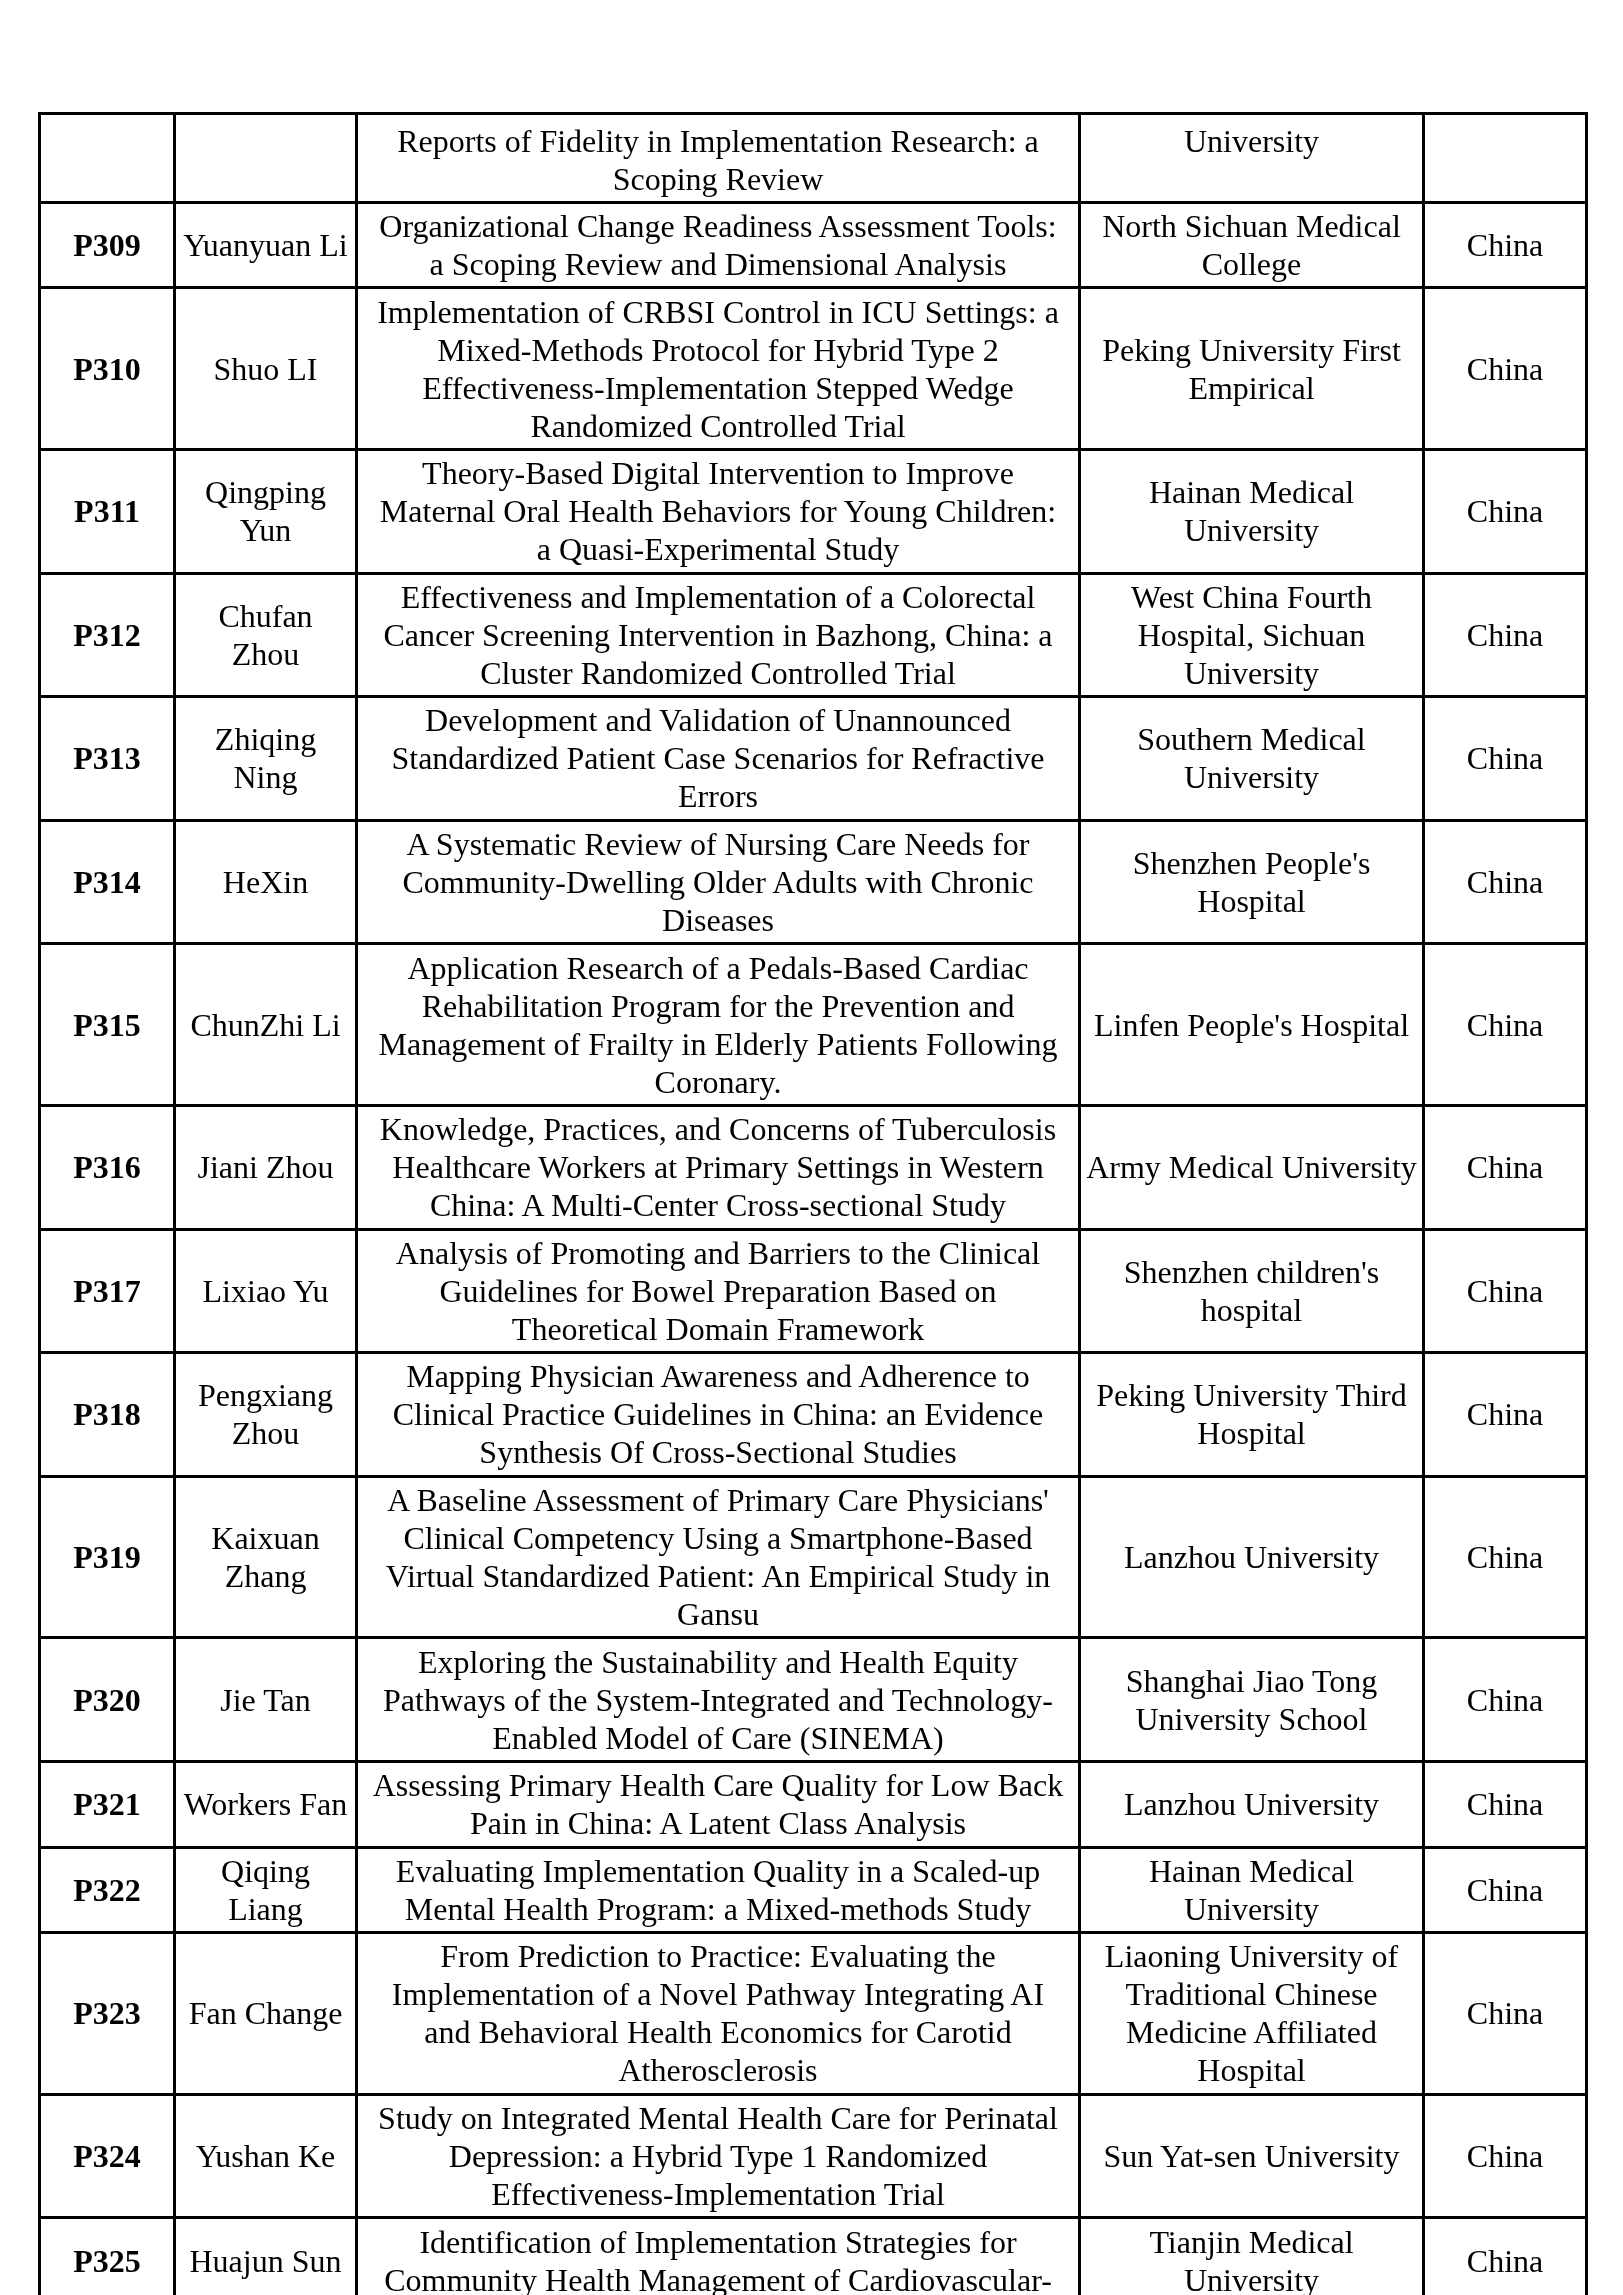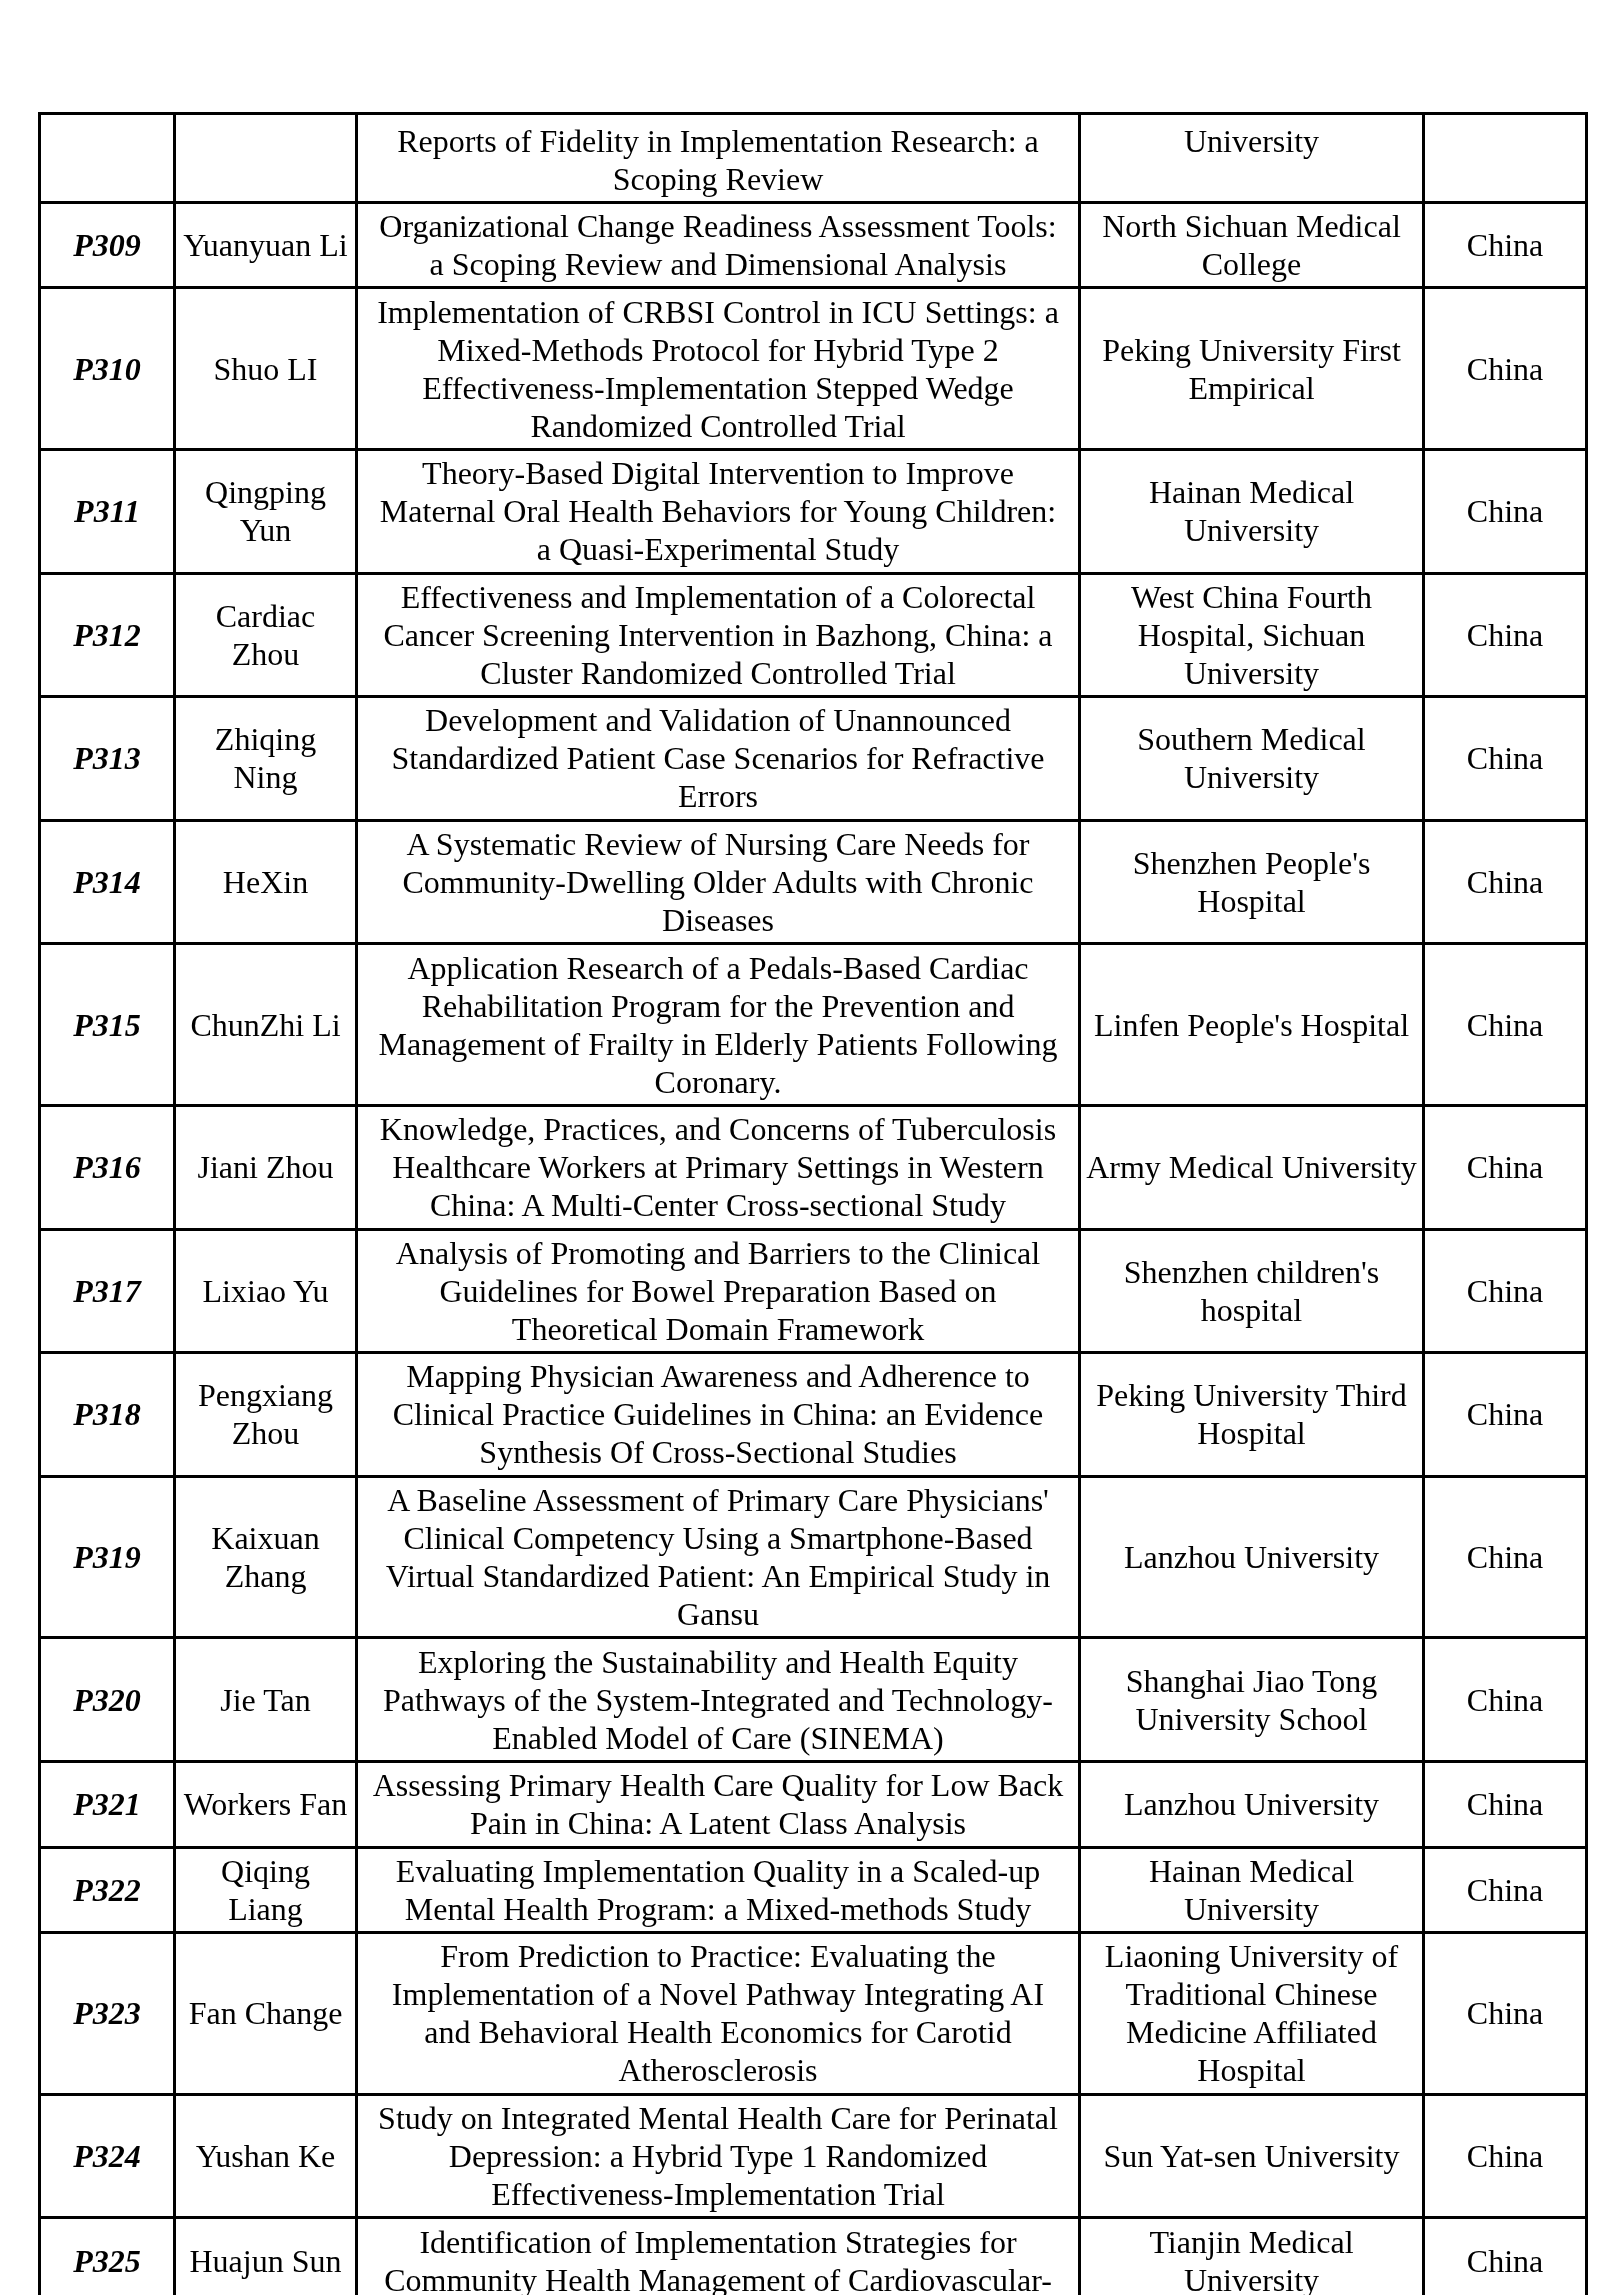--- a/index.html
+++ b/index.html
@@ -28,21 +28,20 @@
     vertical-align: middle;
     font-size: 32px;
     line-height: 38px;
     white-space: pre-line;
     padding: 3.3px 3.3px;
     overflow: hidden;
     word-wrap: break-word;
   }
   td.col-id {
     font-weight: bold;
-    font-style: italic;
   }
   td.col-title {
     padding: 3.3px 1.6px;
   }
   
   tr.continuation td {
     vertical-align: top;
     padding-top: 6.5px;
   }
 </style>
@@ -93,21 +92,21 @@
 Yun</td>
     <td class="col-title">Theory-Based Digital Intervention to Improve
 Maternal Oral Health Behaviors for Young Children:
 a Quasi-Experimental Study</td>
     <td class="col-inst">Hainan Medical
 University</td>
     <td class="col-country">China</td>
   </tr>
         <tr>
     <td class="col-id">P312</td>
-    <td class="col-name">Cardiac
+    <td class="col-name">Chufan
 Zhou</td>
     <td class="col-title">Effectiveness and Implementation of a Colorectal
 Cancer Screening Intervention in Bazhong, China: a
 Cluster Randomized Controlled Trial</td>
     <td class="col-inst">West China Fourth
 Hospital, Sichuan
 University</td>
     <td class="col-country">China</td>
   </tr>
         <tr>

